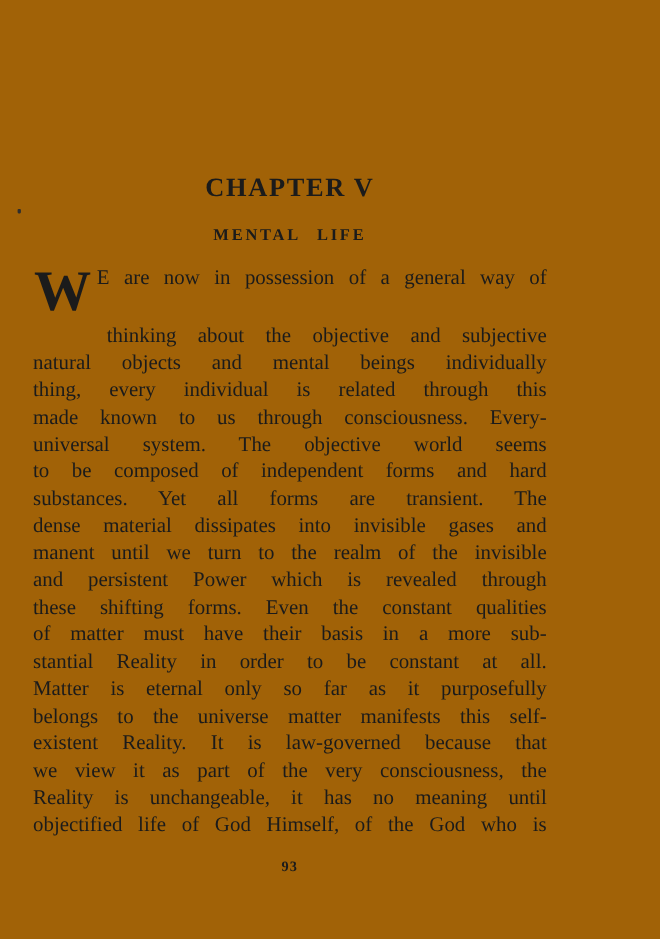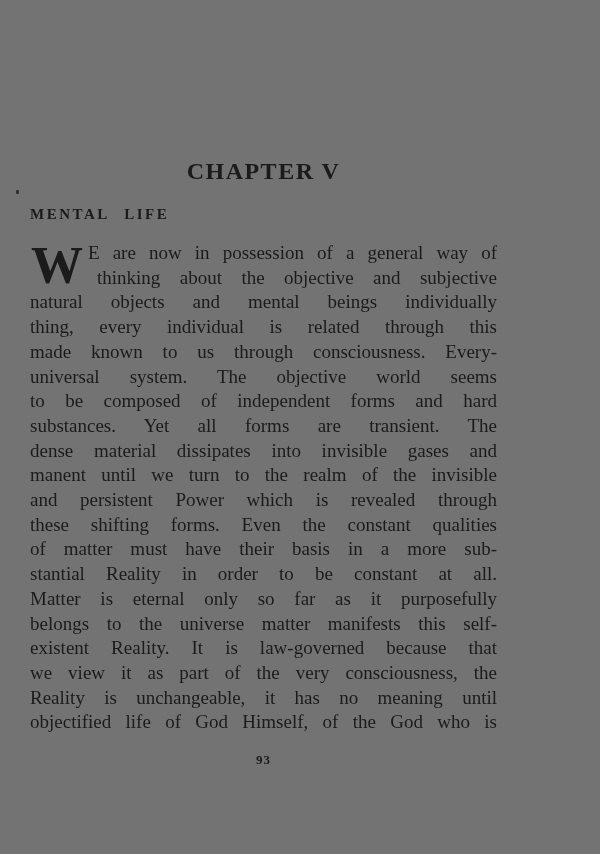--- a/index.html
+++ b/index.html
@@ -4,21 +4,21 @@
 <style>
   html, body {
     margin: 0;
     padding: 0;
     background: #ffffff;
   }
   .page {
     position: relative;
     width: 600px;
     height: 854px;
-    background: #737373;
+    background: #a16207;
     color: #1b1b1b;
     font-family: "Liberation Serif", "DejaVu Serif", serif;
     overflow: hidden;
   }
   .content {
     position: absolute;
     left: 30px;
     top: 0;
     width: 467px;
   }
@@ -30,20 +30,21 @@
     letter-spacing: 1.5px;
     text-align: center;
   }
   .section-heading {
     margin: 18px 0 0 0;
     font-size: 15px;
     line-height: 20px;
     font-weight: 700;
     letter-spacing: 2.5px;
     word-spacing: 9px;
+    text-align: center;
   }
   .paragraph {
     position: relative;
     margin-top: 17px;
     font-size: 19px;
     line-height: 24.7px;
   }
   .drop-cap {
     position: absolute;
     left: 1px;
@@ -51,21 +52,21 @@
     font-size: 52px;
     line-height: 48px;
     font-weight: 600;
   }
   .line {
     text-align: justify;
     text-align-last: justify;
     -moz-text-align-last: justify;
   }
   .line.indent-1 { padding-left: 58px; }
-  .line.indent-2 { padding-left: 67px; }
+  .line.indent-2 { padding-left: 67px; margin-top: 28px; }
   .page-number {
     margin-top: 15px;
     font-size: 13px;
     line-height: 20px;
     font-weight: 600;
     text-align: center;
     letter-spacing: 1px;
   }
   .print-speck {
     position: absolute;

